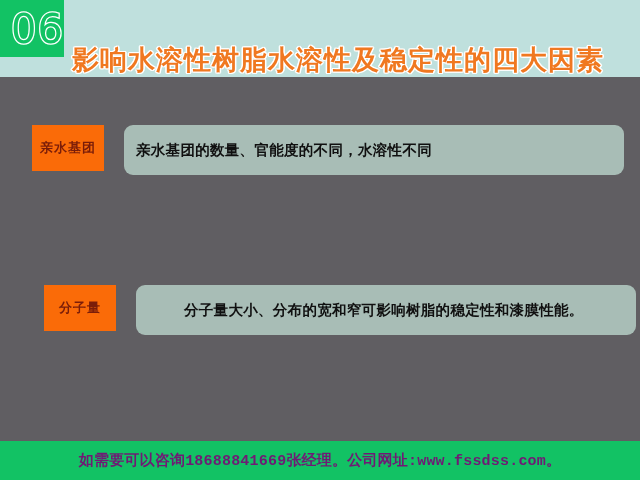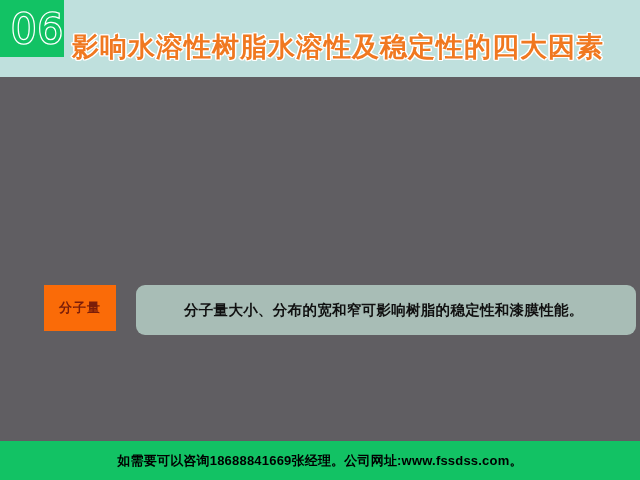--- a/index.html
+++ b/index.html
@@ -42,21 +42,21 @@
     font-weight: 400;
     line-height: 1;
     color: #12c264;
     -webkit-text-stroke: 2.5px #ffffff;
     paint-order: stroke fill;
     letter-spacing: 1px;
   }
   .header-title {
     position: absolute;
     left: 72px;
-    top: 0;
+    top: 13px;
     height: 94px;
     display: flex;
     align-items: center;
     font-family: "DejaVu Sans", "Liberation Sans", sans-serif;
     font-size: 27px;
     font-weight: bold;
     letter-spacing: 1px;
     color: #f07820;
     text-shadow:
        1.4px 0 0 #ffffff, -1.4px 0 0 #ffffff,
@@ -132,42 +132,48 @@
     left: 0;
     bottom: 0;
     width: 640px;
     height: 39px;
     background: #12c264;
     display: flex;
     align-items: center;
     justify-content: center;
   }
   .footer-text {
-    font-family: Liberation Sans, sans-serif;
-    font-size: 13px;
+    font-family: Liberation Mono, monospace;
+    font-size: 15px;
     font-weight: bold;
-    color: #000000;
+    color: #701a75;
     letter-spacing: 0.2px;
     white-space: nowrap;
   }
 </style>
 </head>
 <body>
 
 <div id="slide">
 
   <div class="header">
     <div class="header-badge">
       <span class="header-badge-num">06</span>
     </div>
     <div class="header-title">影响水溶性树脂水溶性及稳定性的四大因素</div>
   </div>
 
   <div class="rows">
 
+    <div class="row" id="row0">
+      <div class="row-label">亲水基团</div>
+      <div class="row-body">
+        <div class="line">亲水基团的数量、官能度的不同，水溶性不同</div>
+      </div>
+    </div>
 
     <div class="row" id="row1">
       <div class="row-label">分子量</div>
       <div class="row-body">
         <div class="line">分子量大小、分布的宽和窄可影响树脂的稳定性和漆膜性能。</div>
       </div>
     </div>
 
     <div class="row" id="row2">
       <div class="row-label">中和剂</div>

